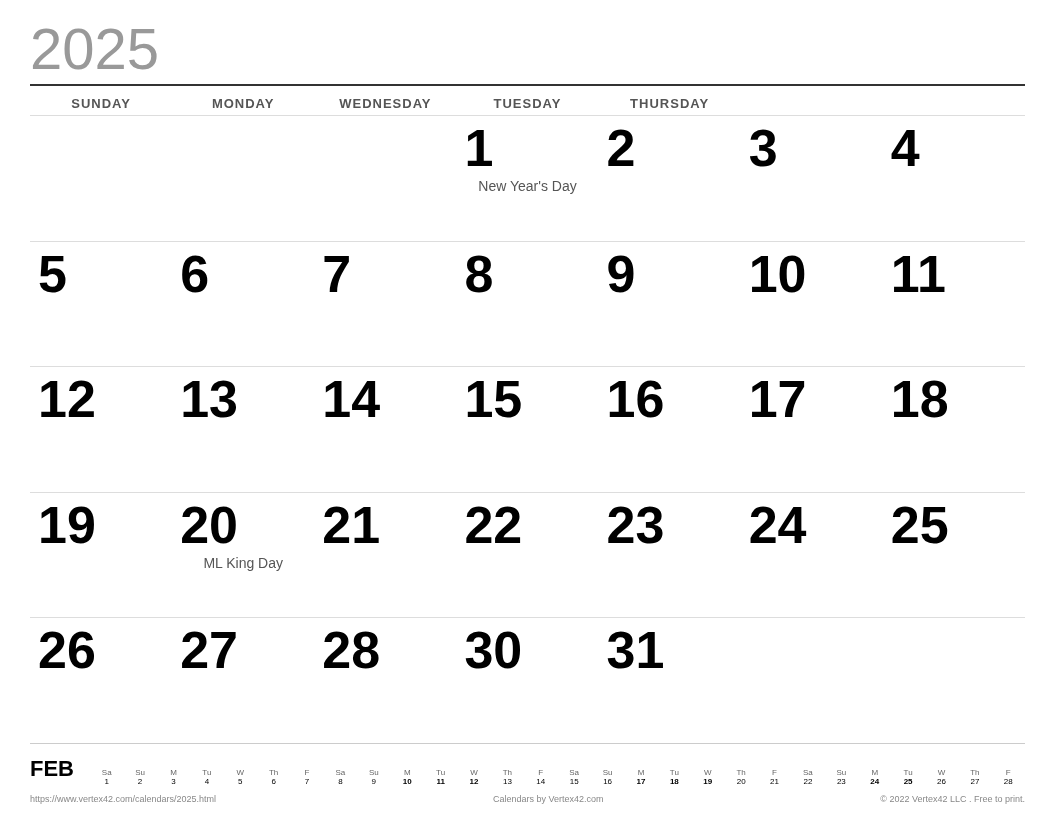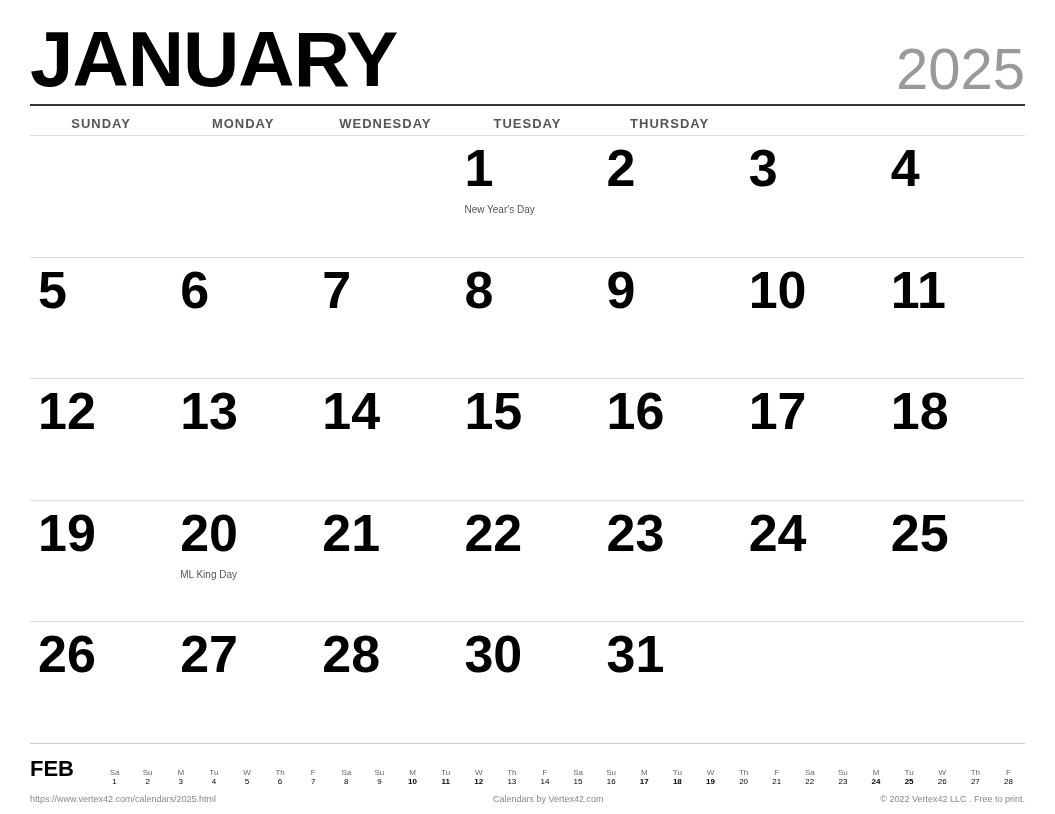--- a/index.html
+++ b/index.html
@@ -76,34 +76,33 @@
       align-items: flex-start;
     }
     .day-num {
       font-size: 52px;
       font-weight: 900;
       color: #000;
       font-family: Arial Black, Arial, sans-serif;
       line-height: 1.1;
     }
     .day-event {
-      font-size: 10px;
+      font-size: 14px;
       color: #555;
-      text-align: left;
+      text-align: center;
       width: 100%;
-      margin-top: 7px;
+      margin-top: 1px;
     }
     
     .mini-section {
       border-top: 1px solid #ccc;
       padding: 8px 0 4px 0;
       display: flex;
       flex-direction: row;
       align-items: center;
-      gap: 8px;
     }
     .mini-month-label {
       font-size: 22px;
       font-weight: 900;
       color: #000;
       font-family: Arial Black, Arial, sans-serif;
       width: 60px;
       flex-shrink: 0;
     }
     .mini-calendar {
@@ -139,21 +138,20 @@
       font-size: 9px;
       color: #888;
     }
   </style>
 </head>
 <body>
 
 <div class="page">
 
   <div class="header">
-    <div class="month-title">JANUARY</div>
     <div class="year-title">2025</div>
   </div>
 
   <div class="calendar-grid">
 
     <div class="day-headers">
     <div class="day-header">SUNDAY</div>
         <div class="day-header">MONDAY</div>
         <div class="day-header">WEDNESDAY</div>
         <div class="day-header">TUESDAY</div>

